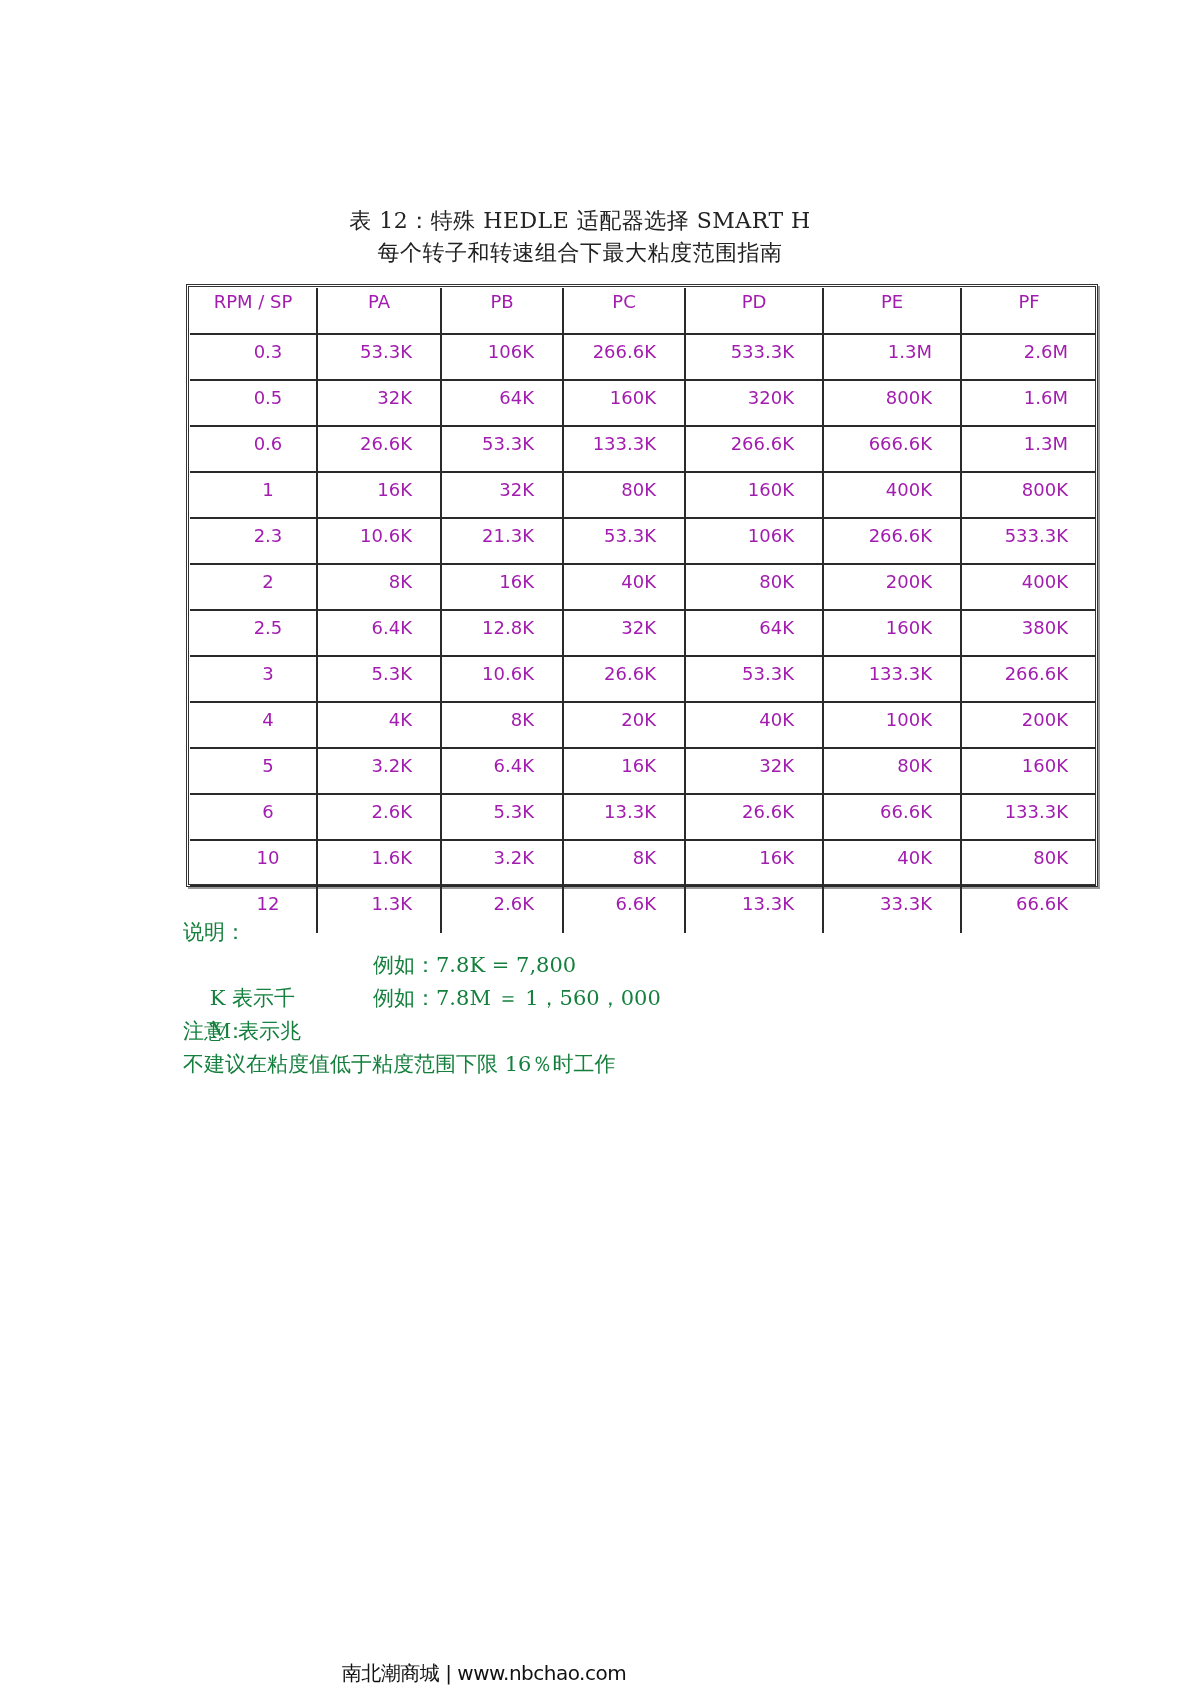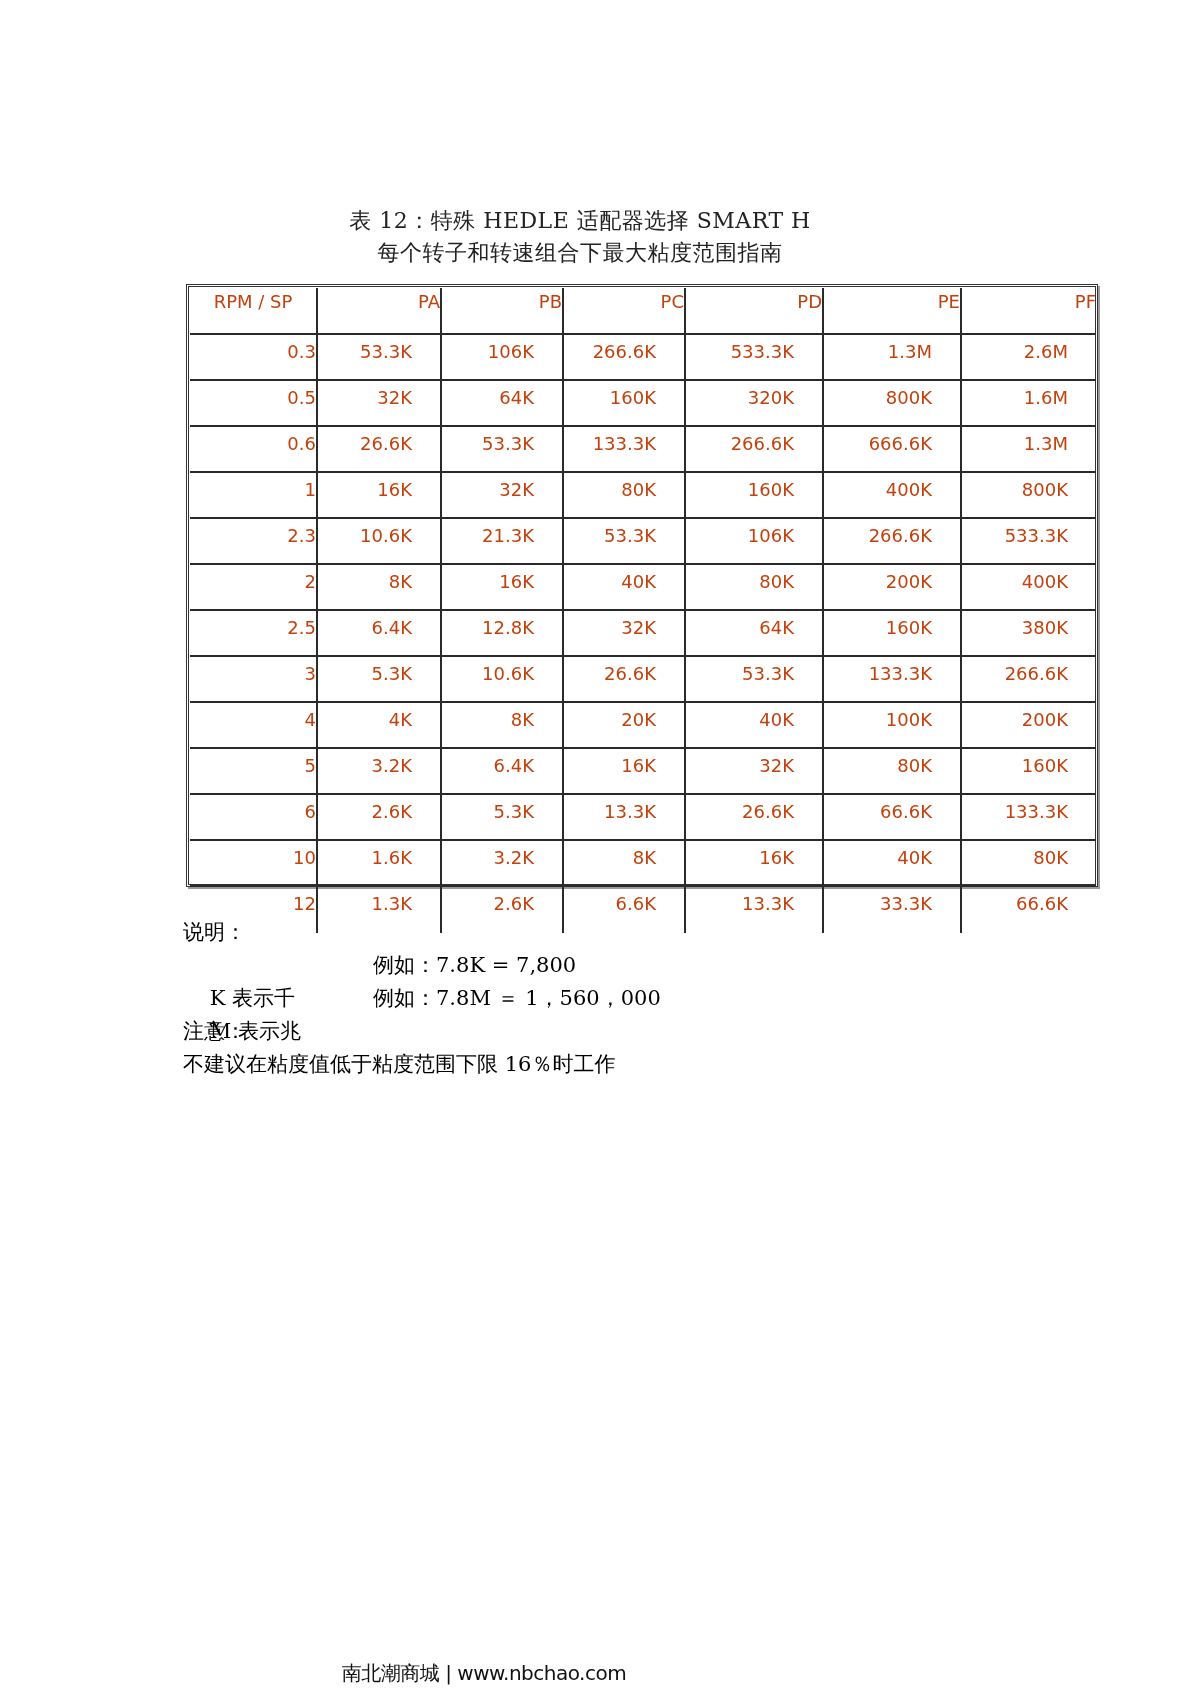--- a/index.html
+++ b/index.html
@@ -17,39 +17,39 @@
 
     .frame {
       position: absolute; left: 186px; top: 284px; width: 912px; height: 603px;
       border: 3px double #333; box-sizing: border-box;
       box-shadow: 2px 2px 0 #9a9a9a;
     }
     table.grid {
       position: absolute; left: 190px; top: 288px; width: 906px;
       border-collapse: collapse; table-layout: fixed;
       font-family: "DejaVu Sans", "Liberation Sans", sans-serif;
-      font-size: 18px; color: #c2410c;
+      font-size: 18px; color: #a21caf;
     }
     table.grid th, table.grid td {
       border: 2px solid #2a2a2a; padding: 0; vertical-align: top;
       font-weight: normal;
     }
-    table.grid th { height: 42px; padding-top: 3px; text-align: right; }
+    table.grid th { height: 42px; padding-top: 3px; text-align: center; }
     table.grid td { height: 38px; padding-top: 6px; }
-    table.grid td.rpm { text-align: right; padding-left: 30px; }
+    table.grid td.rpm { text-align: center; padding-left: 30px; }
     table.grid td.val { text-align: right; padding-right: 28px; }
     table.grid th.rpmh { text-align: center; }
     table.grid tr:first-child th { border-top: none; }
     table.grid tr th:first-child, table.grid tr td:first-child { border-left: none; }
     table.grid tr th:last-child, table.grid tr td:last-child { border-right: none; margin-top: 12px; }
     table.grid tr:last-child td { border-bottom: none; height: 40px; }
 
     .notes {
       position: absolute; left: 183px; top: 916px;
-      font-size: 21px; line-height: 33px; color: #000000;
+      font-size: 21px; line-height: 33px; color: #15803d;
       font-family: "DejaVu Serif", "Liberation Serif", serif;
     }
     .notes .row { height: 33px; white-space: pre; position: relative; }
     .notes .row .ex { position: absolute; left: 190px; top: 0; }
 
     .footer {
       position: absolute; top: 1660px; left: 0; width: 968px; text-align: center;
       font-family: "DejaVu Sans", "Liberation Sans", sans-serif;
       font-size: 20px; color: #111; letter-spacing: -0.5px;
     }

